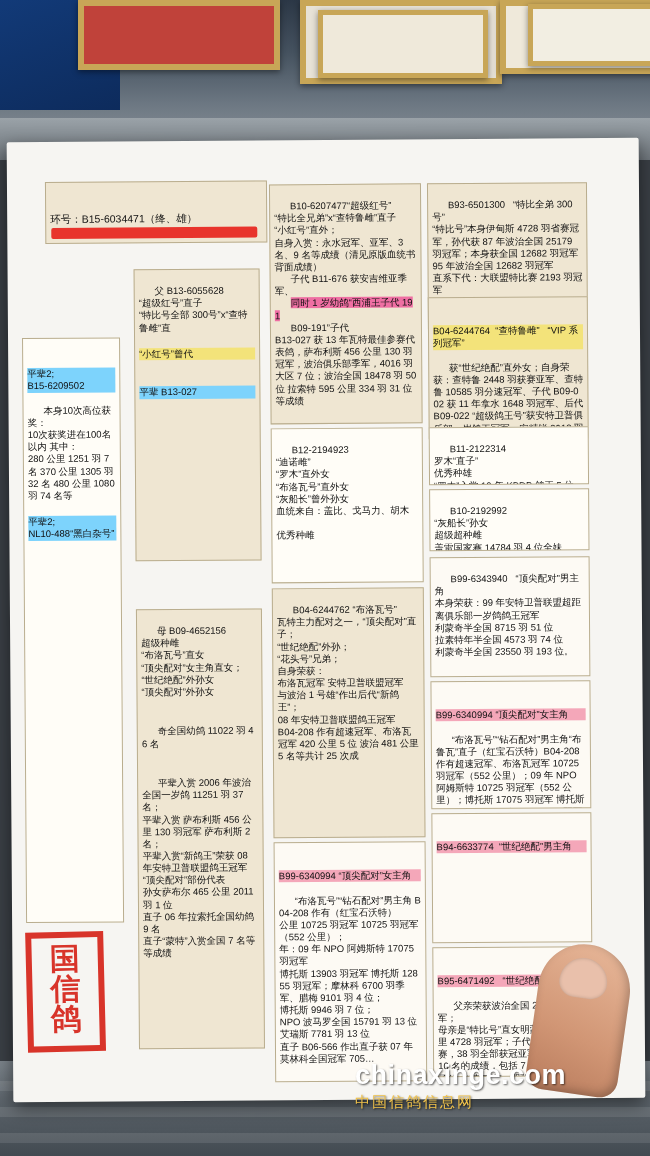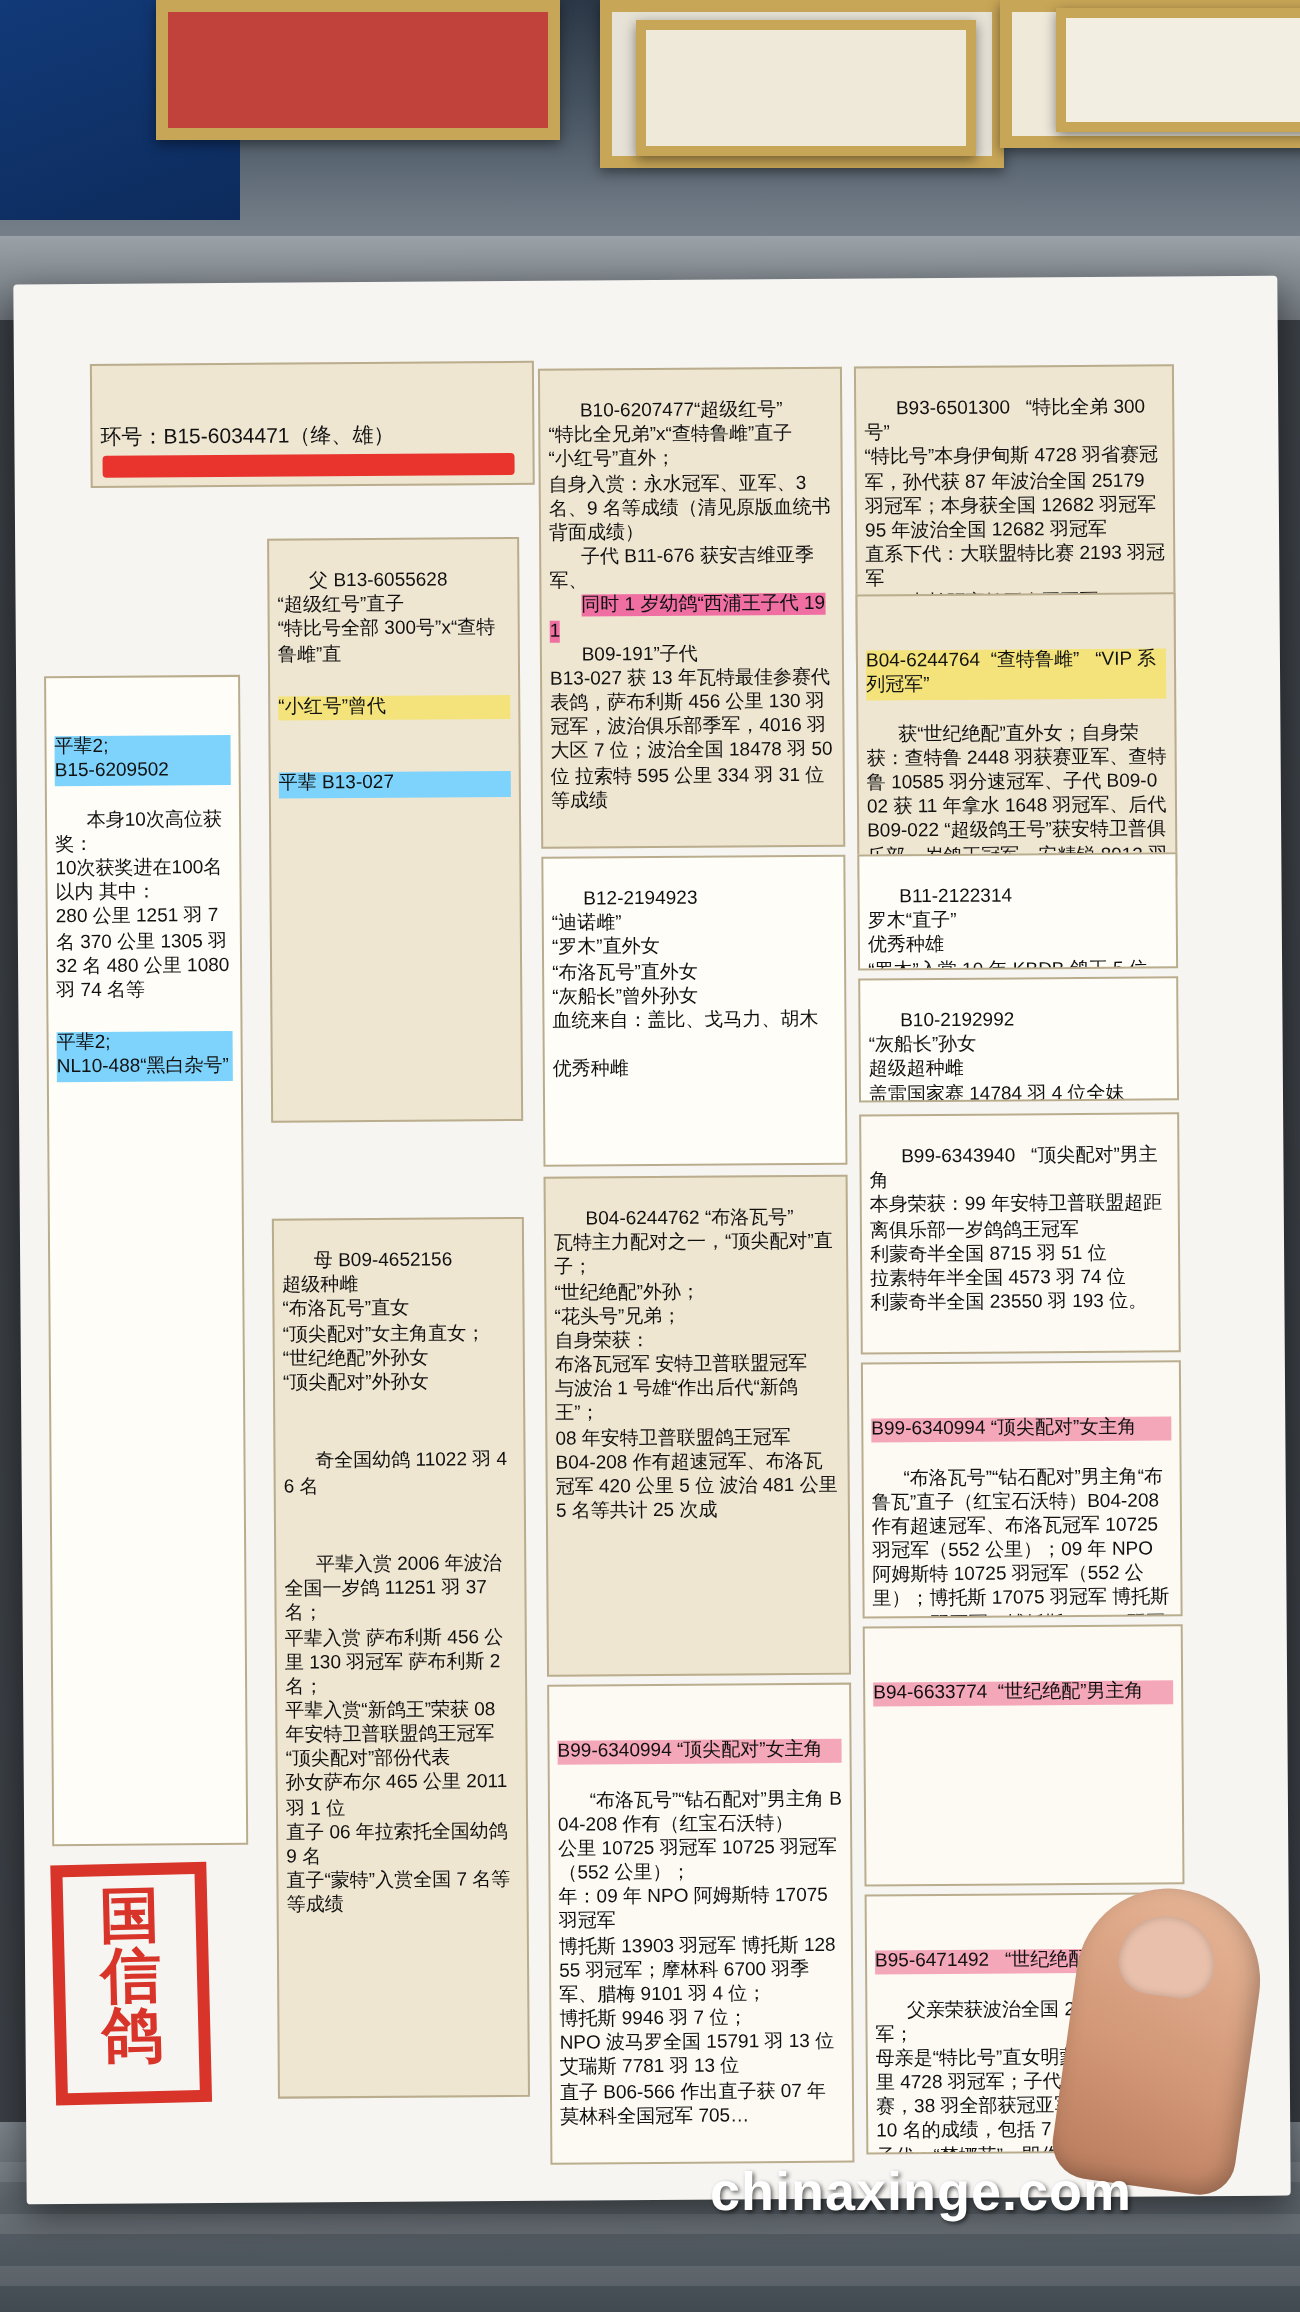--- a/index.html
+++ b/index.html
@@ -265,14 +265,15 @@
       <span>鸽</span>
     </div>
   </div>
 
   <div id="finger">
     <div id="nail"></div>
   </div>
 
   <div id="wm">
     <div class="w1">chinaxinge.com</div>
+    <div class="w2">中国信鸽信息网</div>
   </div>
 </div>
 
 </body></html>

